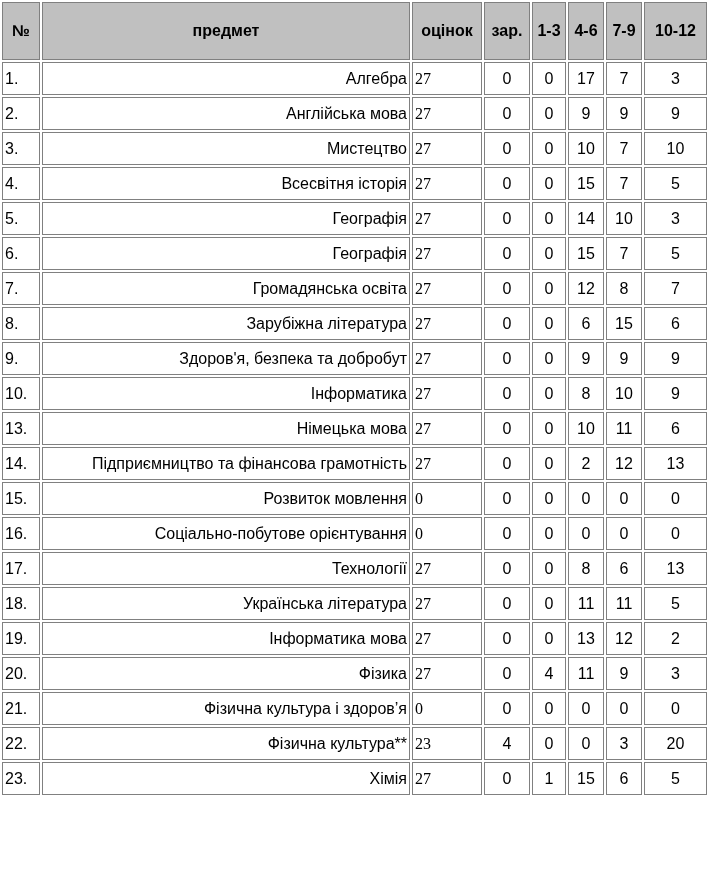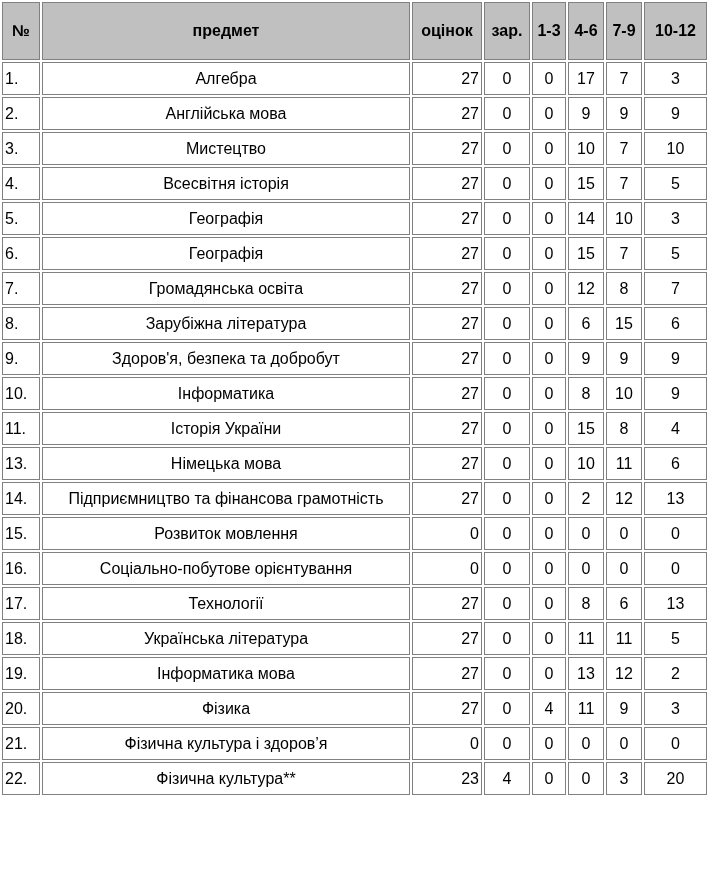--- a/index.html
+++ b/index.html
@@ -29,22 +29,22 @@
     height: 58px;
     text-align: center;
     padding: 0 2px;
   }
   table.grades td {
     height: 33px;
     background: #ffffff;
     padding: 0 2px;
   }
   td.c-num     { text-align: left;  padding-left: 4px; }
-  td.c-subject { text-align: center;  padding-left: 5px; }
-  td.c-total   { text-align: right; background: #fdf3f8; }
+  td.c-subject { text-align: right;  padding-left: 5px; }
+  td.c-total   { text-align: left; background: #fdf3f8; font-family: Liberation Serif, serif; }
   td.c-cred    { text-align: center; background: #eef0d5; }
   td.c-low     { text-align: center; background: #fae5cf; }
   td.c-high    { text-align: center; background: #caf3af; }
 </style>
 </head>
 <body>
 
 <table class="grades">
   <colgroup>
     <col style="width:38px">
@@ -163,30 +163,20 @@
         <td class="c-num">10.</td>
         <td class="c-subject">Інформатика</td>
         <td class="c-total">27</td>
         <td class="c-cred">0</td>
         <td class="c-low">0</td>
         <td class="c-low">8</td>
         <td class="c-high">10</td>
         <td class="c-high">9</td>
       </tr>
       <tr>
-        <td class="c-num">11.</td>
-        <td class="c-subject">Історія України</td>
-        <td class="c-total">27</td>
-        <td class="c-cred">0</td>
-        <td class="c-low">0</td>
-        <td class="c-low">15</td>
-        <td class="c-high">8</td>
-        <td class="c-high">4</td>
-      </tr>
-      <tr>
         <td class="c-num">13.</td>
         <td class="c-subject">Німецька мова</td>
         <td class="c-total">27</td>
         <td class="c-cred">0</td>
         <td class="c-low">0</td>
         <td class="c-low">10</td>
         <td class="c-high">11</td>
         <td class="c-high">6</td>
       </tr>
       <tr>
@@ -272,14 +262,24 @@
       <tr>
         <td class="c-num">22.</td>
         <td class="c-subject">Фізична культура**</td>
         <td class="c-total">23</td>
         <td class="c-cred">4</td>
         <td class="c-low">0</td>
         <td class="c-low">0</td>
         <td class="c-high">3</td>
         <td class="c-high">20</td>
       </tr>
+      <tr>
+        <td class="c-num">23.</td>
+        <td class="c-subject">Хімія</td>
+        <td class="c-total">27</td>
+        <td class="c-cred">0</td>
+        <td class="c-low">1</td>
+        <td class="c-low">15</td>
+        <td class="c-high">6</td>
+        <td class="c-high">5</td>
+      </tr>
     </tbody>
 </table>
 
 </body></html>

